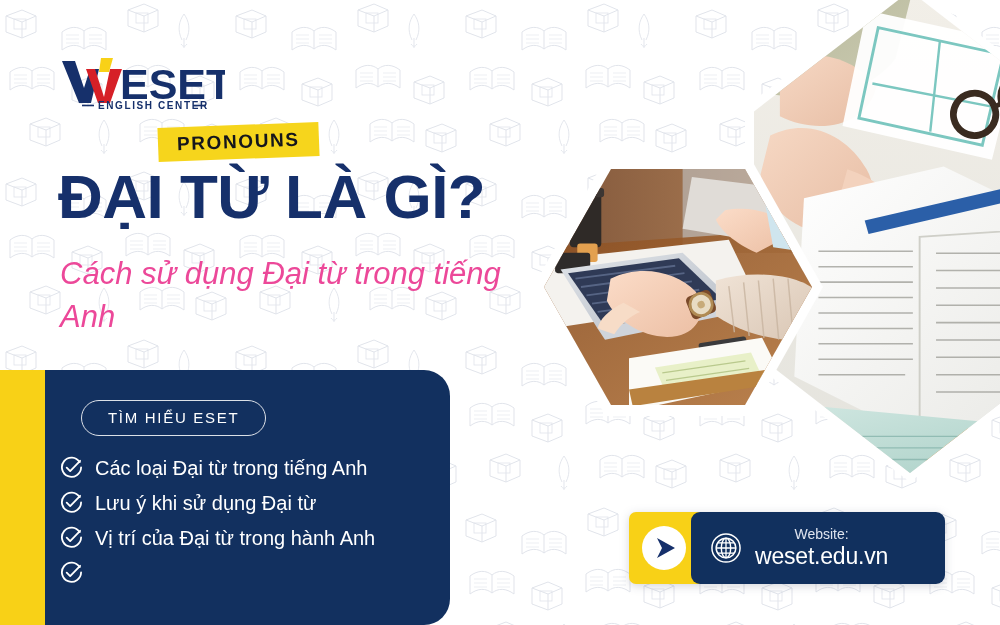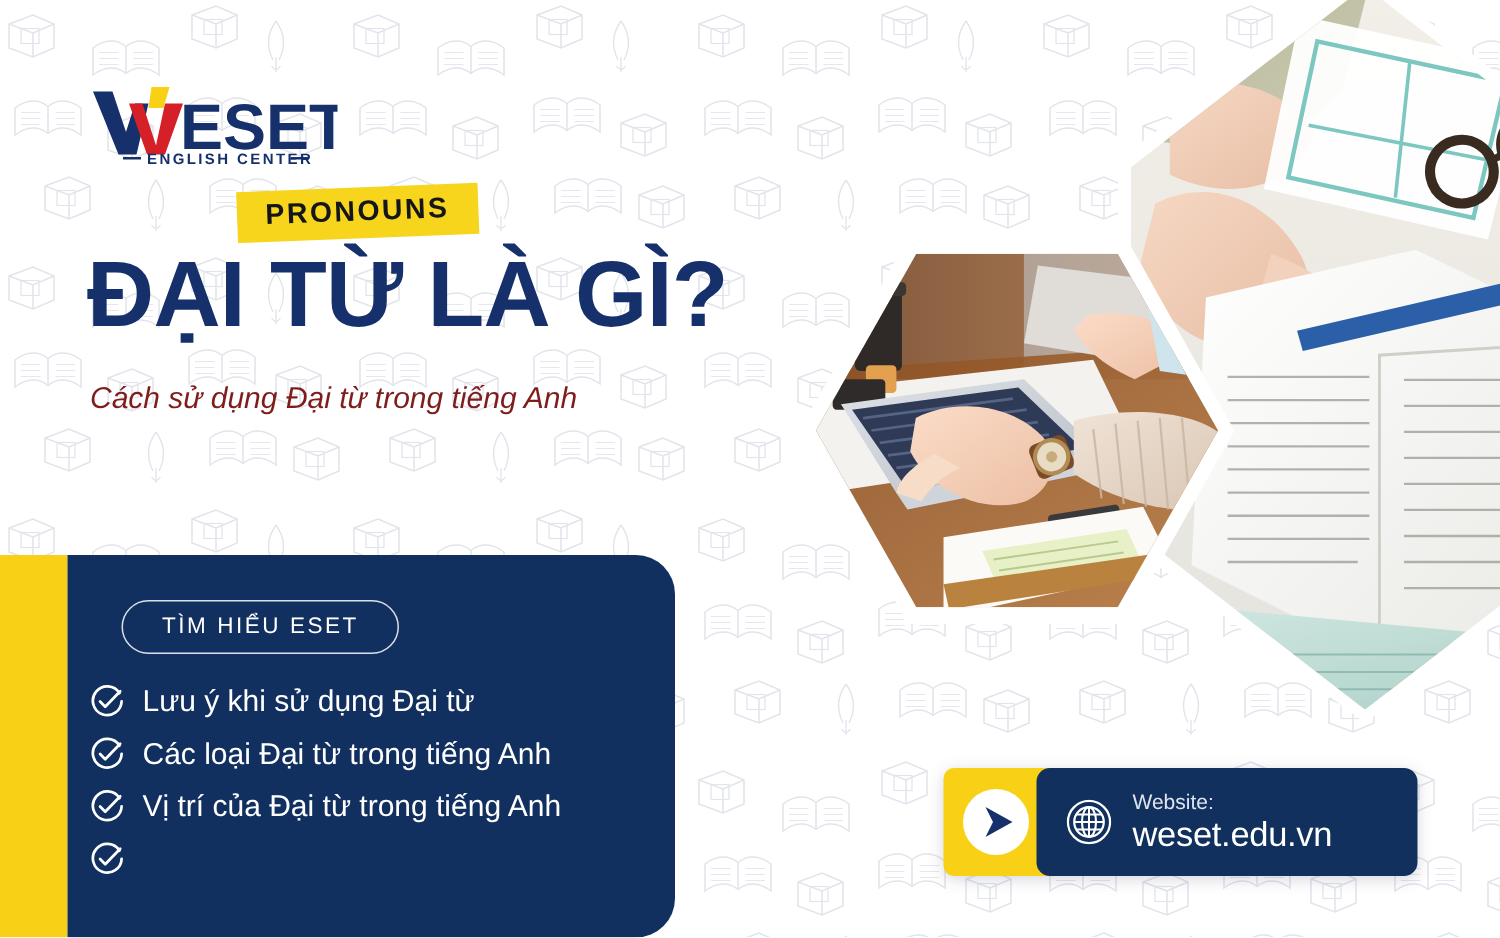--- a/index.html
+++ b/index.html
@@ -83,23 +83,23 @@
     position:absolute;left:58px;top:166px;
     font-size:62px;font-weight:bold;
     color:#16306B;
     letter-spacing:-0.5px;
     line-height:1;
     white-space:nowrap;
   }
   .subtitle{
     position:absolute;left:60px;top:253px;
     width:480px;
-    font-size:20px;
+    font-size:31px;
     font-style:italic;
-    color:#7f1d1d;
+    color:#ec4899;
     line-height:1.38;
     font-weight:400;
   }
 
   
   .yellow-bar{
     position:absolute;left:0;top:370px;
     width:45px;height:255px;
     background:#F8D117;
   }
@@ -155,21 +155,21 @@
     width:234px;
     background:#11305E;
     border-radius:9px;
     margin-left:-8px;
     display:flex;align-items:center;
     padding-left:20px;
     gap:14px;
   }
   .globe-ic{flex:0 0 auto;width:30px;height:30px;display:block;}
   .web-lines{display:flex;flex-direction:column;gap:2px;}
-  .web-label{color:#dfe4ef;font-size:14px;line-height:1.15;}
+  .web-label{color:#dfe4ef;font-size:14px;line-height:1.15;text-align:center;}
   .web-url{color:#ffffff;font-size:23px;font-weight:400;line-height:1.1;letter-spacing:-0.2px;}
 </style>
 </head>
 <body>
 
 <div class="banner">
 
   <div class="bg-pattern">
     <svg viewBox="0 0 1000 625" preserveAspectRatio="none" aria-hidden="true">
       <defs>
@@ -377,35 +377,35 @@
   <div class="yellow-bar"></div>
   <div class="navy-panel"></div>
   <div class="cta-pill">TÌM HIỂU ESET</div>
 
   <div class="feature-list">
     <div class="feature-row">
       <svg class="check-ic" viewBox="0 0 24 24" aria-hidden="true">
         <path d="M20.5 6.4 A10 10 0 1 0 22 12" fill="none" stroke="#ffffff" stroke-width="1.9" stroke-linecap="round"></path>
         <path d="M7 12.2 L10.6 15.8 L21 5" fill="none" stroke="#ffffff" stroke-width="1.9" stroke-linecap="round" stroke-linejoin="round"></path>
       </svg>
-      <span class="feature-text">Lưu ý khi sử dụng Đại từ</span>
+      <span class="feature-text">Các loại Đại từ trong tiếng Anh</span>
     </div>
     <div class="feature-row">
       <svg class="check-ic" viewBox="0 0 24 24" aria-hidden="true">
         <path d="M20.5 6.4 A10 10 0 1 0 22 12" fill="none" stroke="#ffffff" stroke-width="1.9" stroke-linecap="round"></path>
         <path d="M7 12.2 L10.6 15.8 L21 5" fill="none" stroke="#ffffff" stroke-width="1.9" stroke-linecap="round" stroke-linejoin="round"></path>
       </svg>
-      <span class="feature-text">Các loại Đại từ trong tiếng Anh</span>
+      <span class="feature-text">Lưu ý khi sử dụng Đại từ</span>
     </div>
     <div class="feature-row">
       <svg class="check-ic" viewBox="0 0 24 24" aria-hidden="true">
         <path d="M20.5 6.4 A10 10 0 1 0 22 12" fill="none" stroke="#ffffff" stroke-width="1.9" stroke-linecap="round"></path>
         <path d="M7 12.2 L10.6 15.8 L21 5" fill="none" stroke="#ffffff" stroke-width="1.9" stroke-linecap="round" stroke-linejoin="round"></path>
       </svg>
-      <span class="feature-text">Vị trí của Đại từ trong tiếng Anh</span>
+      <span class="feature-text">Vị trí của Đại từ trong hành Anh</span>
     </div>
     <div class="feature-row">
       <svg class="check-ic" viewBox="0 0 24 24" aria-hidden="true">
         <path d="M20.5 6.4 A10 10 0 1 0 22 12" fill="none" stroke="#ffffff" stroke-width="1.9" stroke-linecap="round"></path>
         <path d="M7 12.2 L10.6 15.8 L21 5" fill="none" stroke="#ffffff" stroke-width="1.9" stroke-linecap="round" stroke-linejoin="round"></path>
       </svg>
     </div>
   </div>
 
   <div class="web-badge">

